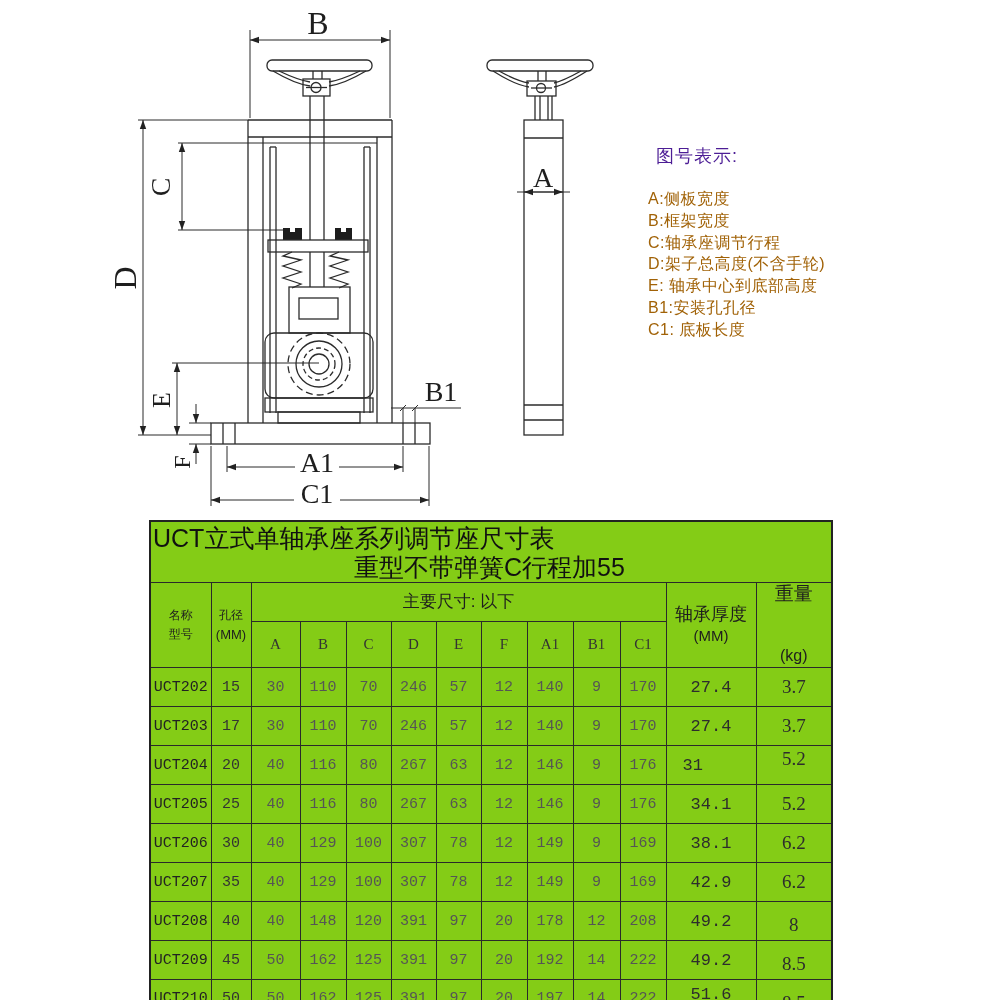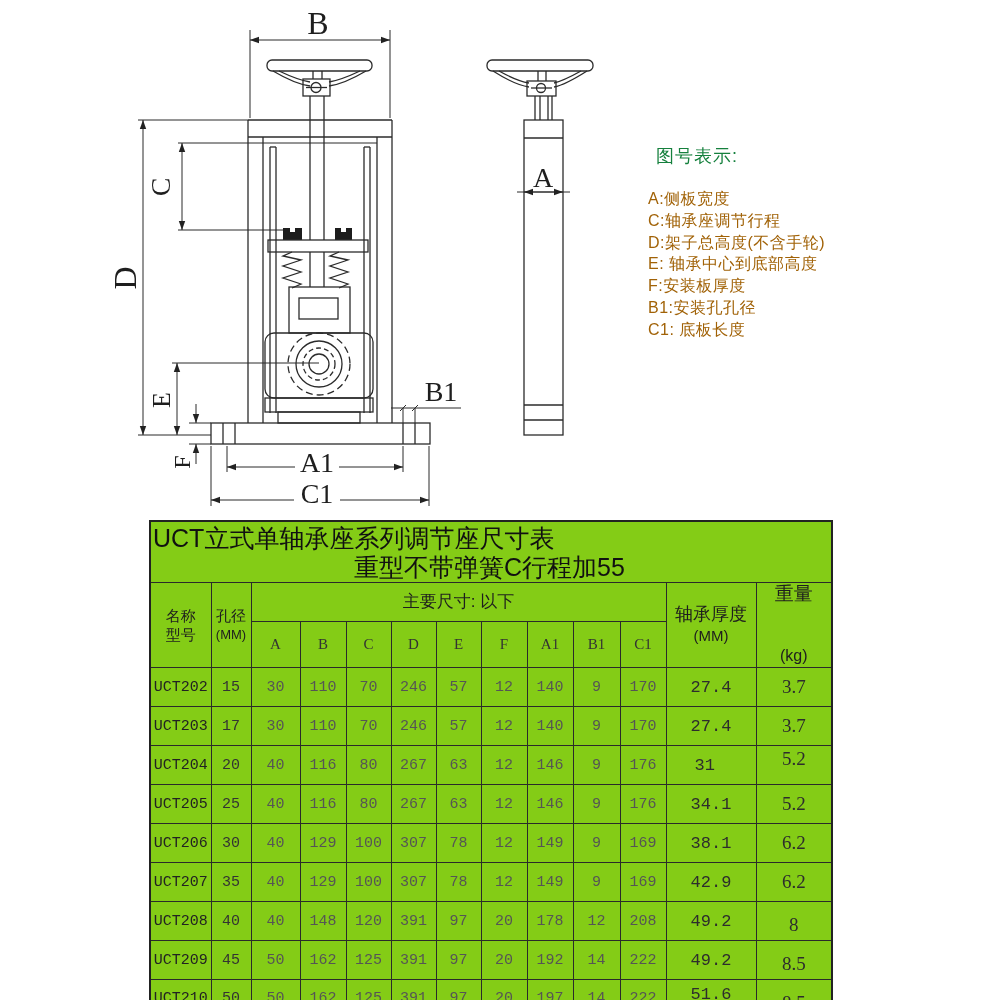--- a/index.html
+++ b/index.html
@@ -2,48 +2,48 @@
 <html><head>
 <meta charset="utf-8">
 <style>
   html,body{margin:0;padding:0;background:#fff;}
   .page{position:relative;width:1000px;height:1000px;background:#fff;overflow:hidden;
         font-family:"Liberation Sans",sans-serif;color:#1e1e1e;}
   svg text{font-family:"Liberation Serif",serif;fill:#1e1e1e;}
 
   
   .legend{position:absolute;left:648px;top:144px;width:340px;}
-  .legend-heading{font-size:18px;color:#15803d;letter-spacing:1px;margin:0 0 20px 8px;}
+  .legend-heading{font-size:18px;color:#4c1d95;letter-spacing:1px;margin:0 0 20px 8px;}
   .legend ul{list-style:none;margin:0;padding:0;}
   .legend li{font-size:16px;line-height:21.8px;color:#a16207;letter-spacing:0.5px;white-space:nowrap;}
 
   
   .spec-table{position:absolute;left:149px;top:520px;border-collapse:collapse;table-layout:fixed;
               background:#84cc16;}
   .spec-table td,.spec-table th{border:1px solid #2a2a2a;padding:0;text-align:center;
               vertical-align:middle;font-weight:normal;overflow:hidden;}
   .spec-table{border:2px solid #222;}
   .title-cell{height:60px;border-bottom:1px solid #2a2a2a;}
   .title-l1{font-size:25px;text-align:left;color:#111;line-height:30px;padding-left:2px;white-space:nowrap;}
   .title-l2{font-size:25px;text-align:center;color:#111;line-height:29px;padding-right:3px;white-space:nowrap;}
-  .hdr-2line div{line-height:19px;font-size:15px;}
+  .hdr-2line div{line-height:19px;font-size:12px;}
   .hdr-2line .sub{font-size:13px;}
   .h-main{height:25px;font-size:17px;}
   .h-letter{height:30px;font-family:"Liberation Serif",serif;font-size:15px;color:#333;}
   .h-thick div{line-height:21px;font-size:18px;}
   .h-thick .sub{font-size:15px;}
   .h-weight div{line-height:22px;font-size:19px;}
   .h-weight .sub{font-size:16px;margin-top:40px;}
   tbody tr{height:39px;}
   .c-model{font-family:Liberation Mono, monospace;font-size:15px;color:#222;}
   .c-bore{font-family:"Liberation Mono",monospace;font-size:15px;color:#333;}
   .c-dim{font-family:"Liberation Mono",monospace;font-size:15px;color:#555;}
   .c-thick{font-family:"Liberation Mono",monospace;font-size:17px;color:#2d2d2d;}
   .c-weight{font-family:Liberation Serif, serif;font-size:19px;color:#2d2d2d;}
-  tbody tr:nth-child(3) .c-thick{text-align:left;padding-left:28px;}
+  tbody tr:nth-child(3) .c-thick{text-align:left;padding-left:16px;}
   tbody tr:nth-child(3) .c-weight{vertical-align:top;line-height:26px;}
   tbody tr:nth-child(7) .c-weight,
   tbody tr:nth-child(8) .c-weight,
   tbody tr:nth-child(9) .c-weight{vertical-align:bottom;line-height:30px;}
   tbody tr:nth-child(9) .c-thick{vertical-align:top;line-height:30px;}
 </style>
 </head>
 <body>
 
 <div class="page">
@@ -225,24 +225,24 @@
       </g>
       <text x="543" y="187" font-size="28" text-anchor="middle" stroke="none">A</text>
     </g>
   </svg>
 
   
   <div class="legend">
     <p class="legend-heading">图号表示:</p>
     <ul>
         <li>A:侧板宽度</li>
+        <li>B:框架宽度</li>
         <li>C:轴承座调节行程</li>
         <li>D:架子总高度(不含手轮)</li>
         <li>E: 轴承中心到底部高度</li>
-        <li>F:安装板厚度</li>
         <li>B1:安装孔孔径</li>
         <li>C1: 底板长度</li>
       </ul>
   </div>
 
   
   <table class="spec-table">
     <colgroup>
       <col style="width:61px">
         <col style="width:40px">

